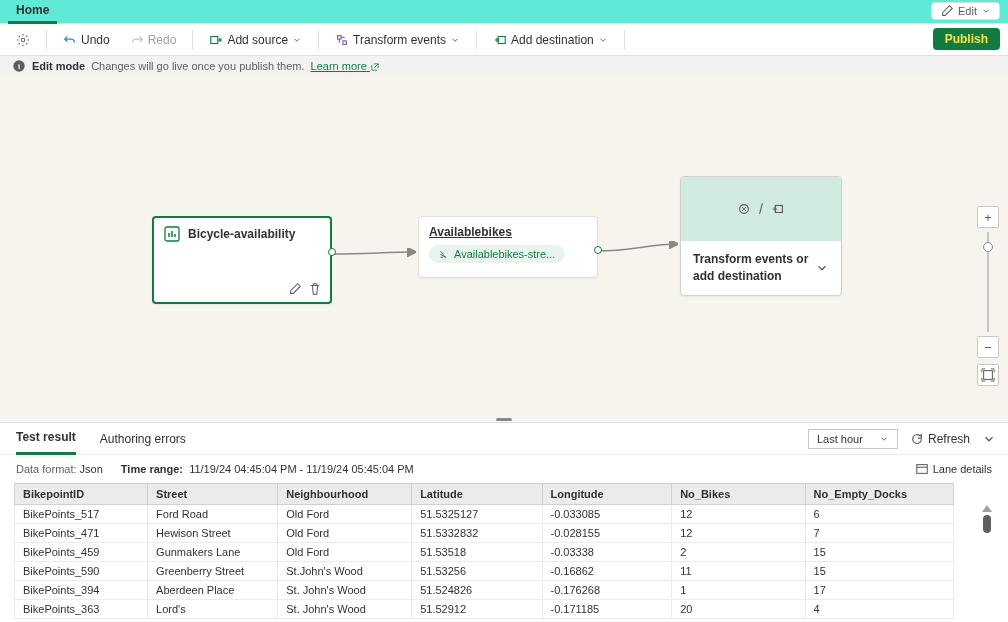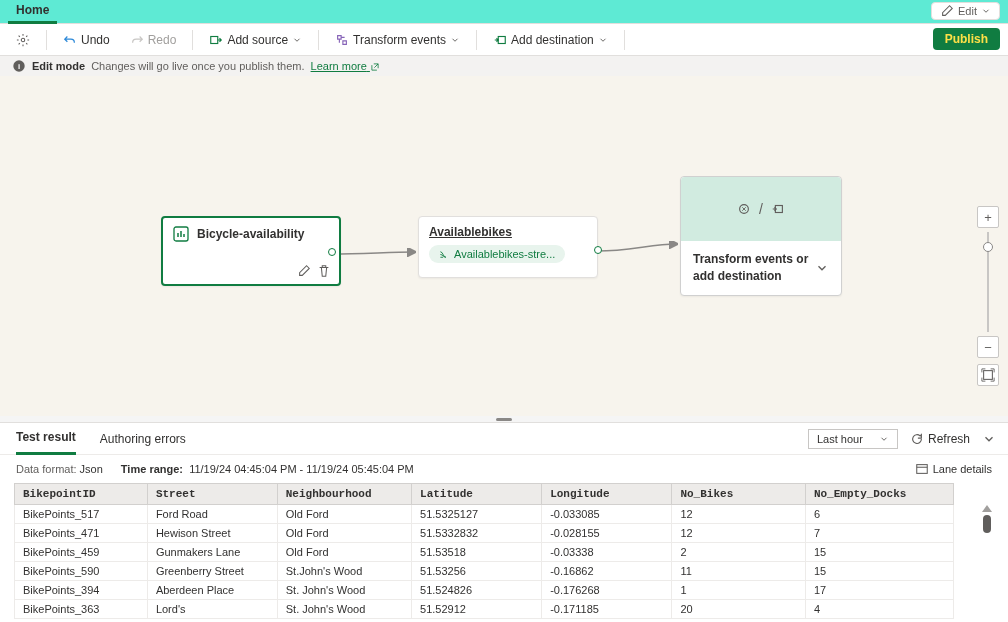--- a/index.html
+++ b/index.html
@@ -20,21 +20,21 @@
 
 .info-bar { height: 20px; background: #f3f2f1; display: flex; align-items: center; padding: 0 12px; gap: 6px; font-size: 11px; color: #605e5c; }
 .info-bar a { color: #107c41; text-decoration: underline; cursor: pointer; }
 
 
 .canvas { position: relative; height: 340px; background: #f7f4ed; overflow: hidden; }
 
 .node { position: absolute; background: #fff; border: 1px solid #c8c6c4; border-radius: 4px; box-shadow: 0 1px 2px rgba(0,0,0,0.05); }
 .node.selected { border: 2px solid #107c41; }
 
-.node1 { left: 161px; top: 140px; width: 180px; height: 70px; }
+.node1 { left: 152px; top: 140px; width: 180px; height: 88px; }
 .node1 .hdr { display: flex; align-items: center; gap: 8px; padding: 8px 10px; font-weight: 600; font-size: 12px; }
 .node1 .actions { position: absolute; right: 8px; bottom: 6px; display: flex; gap: 6px; }
 
 .node2 { left: 418px; top: 140px; width: 180px; height: 62px; border-color: #e1dfdd; padding: 8px 10px; text-decoration: underline; }
 .node2 .ttl { font-weight: 600; font-size: 12px; margin-bottom: 6px; }
 .chip { display: inline-flex; align-items: center; gap: 4px; background: #e8f4ed; color: #107c41; padding: 3px 10px; border-radius: 10px; font-size: 11px; max-width: 140px; overflow: hidden; text-overflow: ellipsis; white-space: nowrap; }
 
 .node3 { left: 680px; top: 100px; width: 162px; border: 1px solid #d0d0d0; }
 .node3 .top { height: 64px; background: #d1ebe0; display: flex; align-items: center; justify-content: center; gap: 8px; font-size: 14px; color: #605e5c; border-radius: 4px 4px 0 0; }
 .node3 .bot { padding: 10px 12px; font-size: 12px; font-weight: 600; line-height: 1.4; display: flex; justify-content: space-between; align-items: center; }
@@ -59,21 +59,21 @@
 .ptab.active { font-weight: 700; border-bottom: 3px solid #107c41; }
 .pactions { position: absolute; right: 12px; display: flex; align-items: center; gap: 8px; }
 .dd { border: 1px solid #c8c6c4; padding: 3px 8px; font-size: 11px; min-width: 90px; display: flex; justify-content: space-between; align-items: center; cursor: pointer; background: #fff; }
 
 .meta-row { display: flex; align-items: center; padding: 8px 16px; font-size: 11px; gap: 18px; position: relative; }
 .meta-row .k { color: #605e5c; }
 .meta-row .show { position: absolute; right: 16px; display: flex; align-items: center; gap: 4px; cursor: pointer; }
 
 .grid-wrap { flex: 1; overflow: auto; padding: 0 14px 0 14px; position: relative; }
 table { border-collapse: collapse; width: 940px; font-size: 11px; }
-th { background: #edebe9; text-align: left; padding: 4px 8px; font-weight: 600; border: 1px solid #d2d0ce; font-family: Liberation Mono, monospace; }
+th { background: #edebe9; text-align: left; padding: 4px 8px; font-weight: 600; border: 1px solid #d2d0ce; }
 td { padding: 3px 8px; border: 1px solid #edebe9; }
 
 .scroll-ind { position: absolute; right: 16px; top: 22px; width: 10px; }
 .scroll-ind .up { width:0;height:0;border-left:5px solid transparent;border-right:5px solid transparent;border-bottom:7px solid #a19f9d;margin-bottom:3px; }
 .scroll-ind .sb { width: 8px; height: 18px; background: #605e5c; border-radius: 4px; margin-left:1px; }
 
 
 svg.ic { width: 14px; height: 14px; flex-shrink: 0; }
 </style>
 </head>

